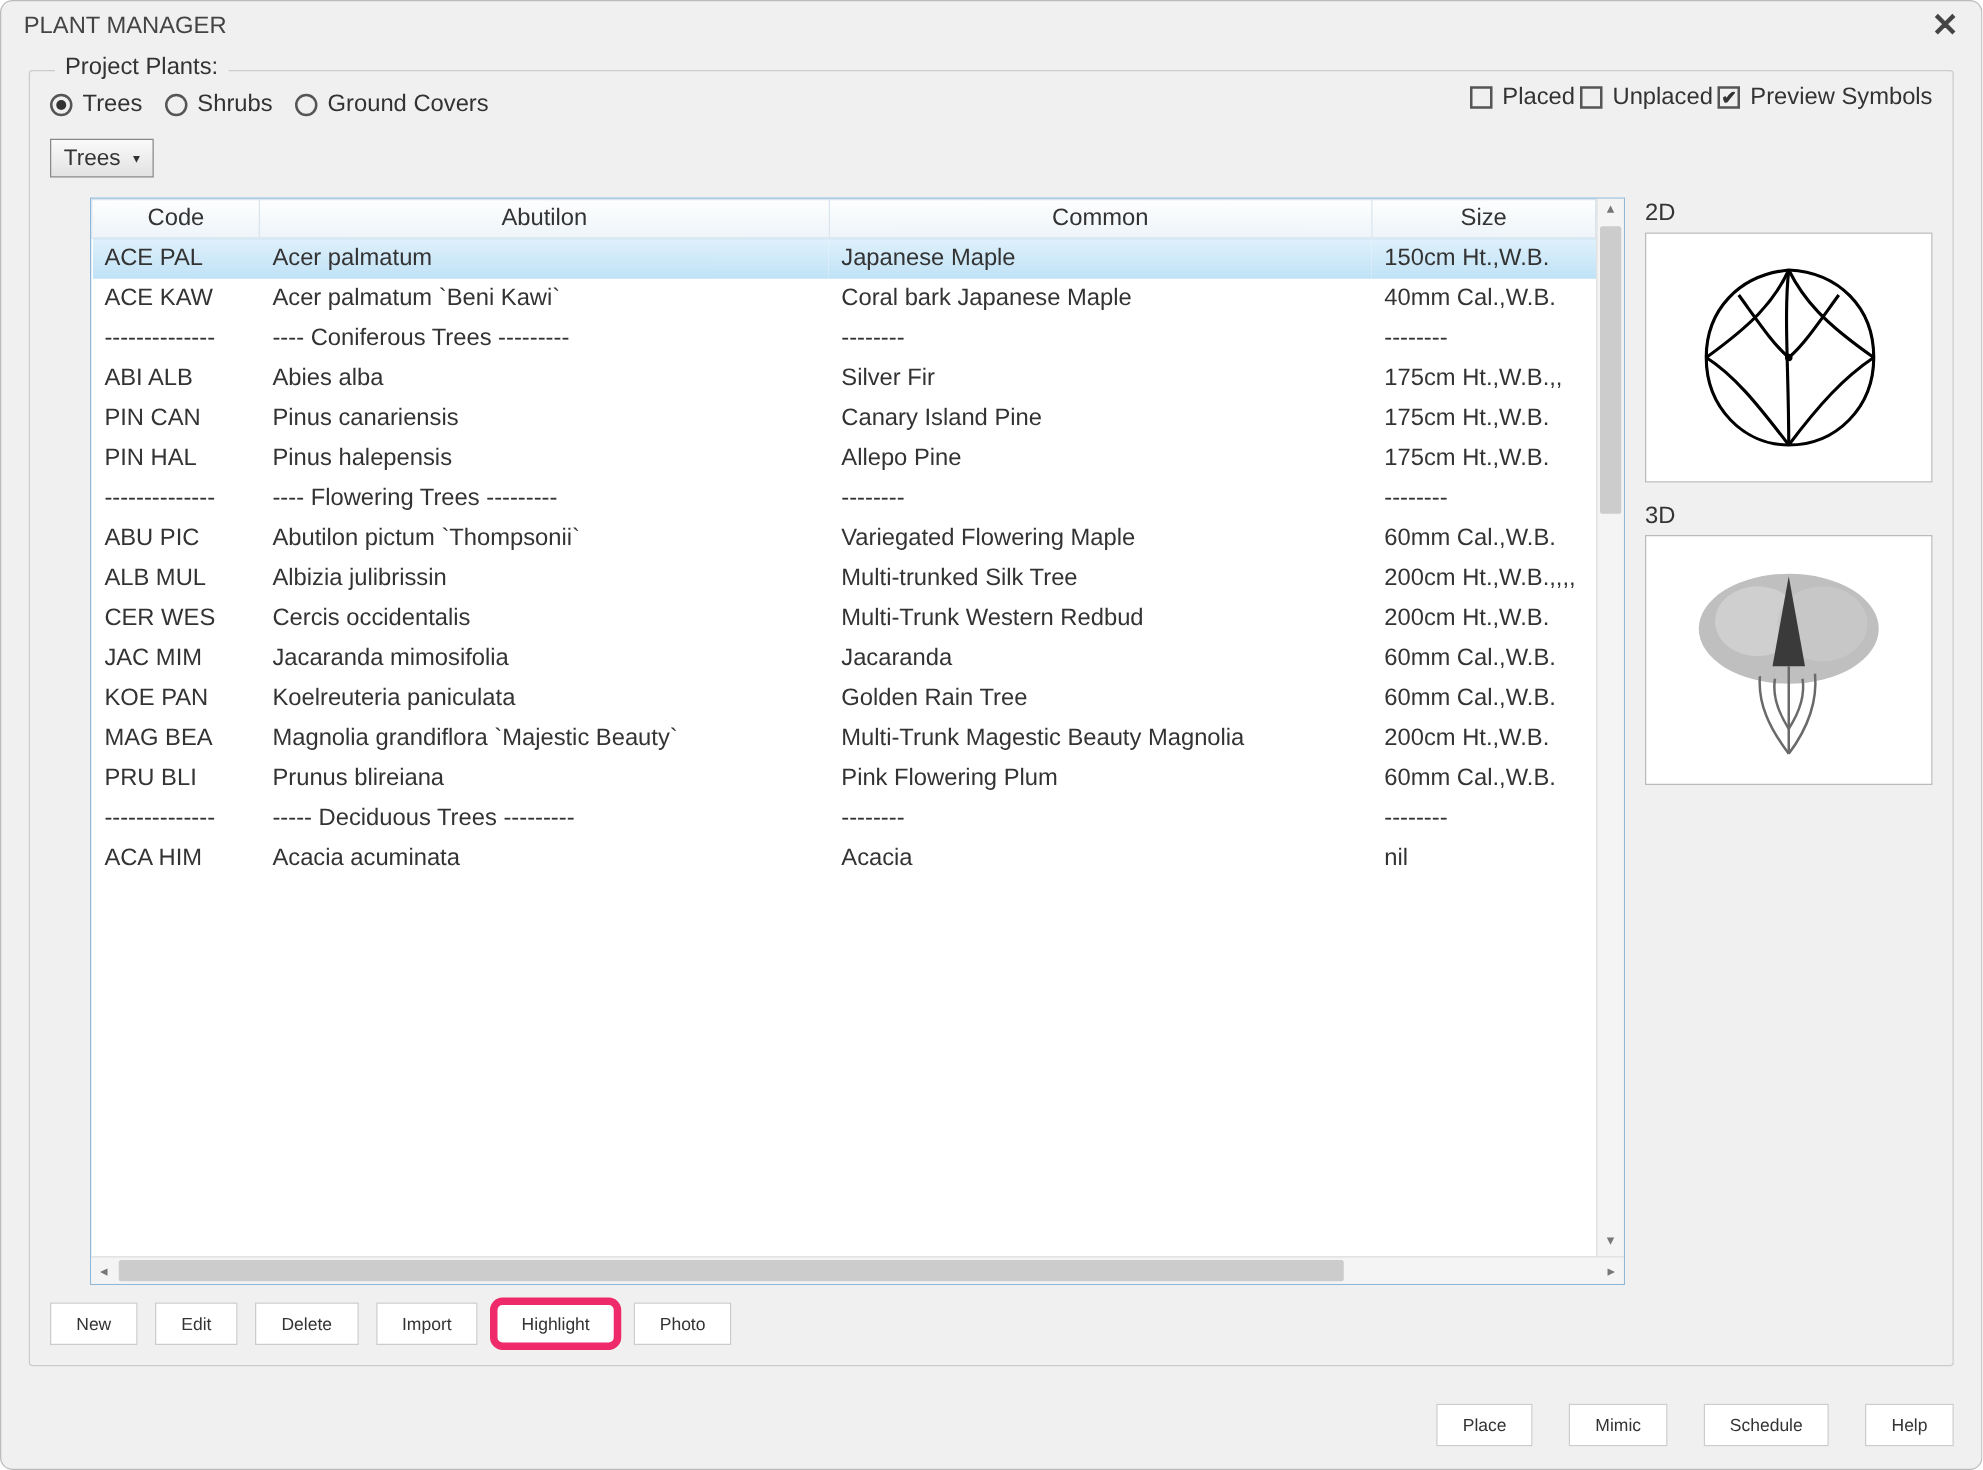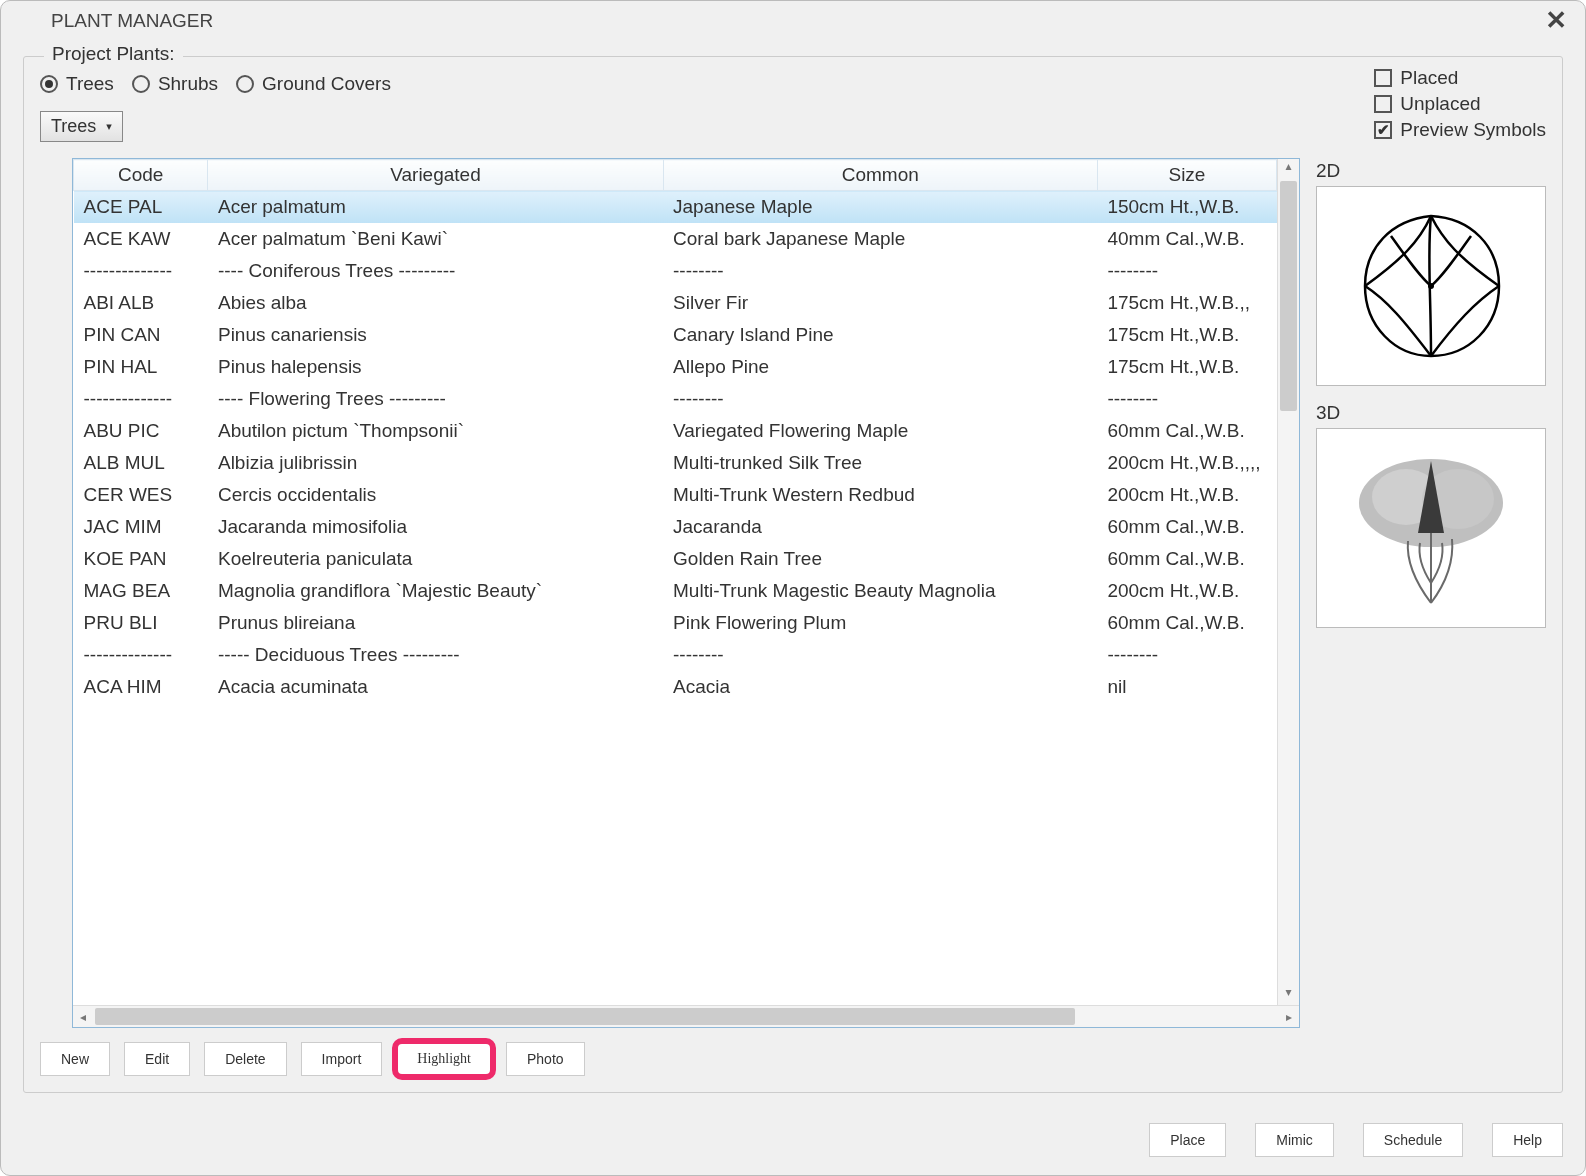--- a/index.html
+++ b/index.html
@@ -21,21 +21,20 @@
     display: flex;
     flex-direction: column;
   }
   .titlebar {
     display: flex;
     justify-content: space-between;
     align-items: center;
     padding: 4px 12px 0 18px;
     font-size: 19px;
     color: #444;
-    margin-left: 32px;
   }
   .close-x {
     font-size: 26px;
     font-weight: bold;
     cursor: pointer;
     padding: 0 6px;
   }
   .content {
     flex: 1;
     padding: 6px 22px 18px 22px;
@@ -102,21 +101,20 @@
     height: 18px;
     border: 2px solid #555;
     display: flex;
     align-items: center;
     justify-content: center;
     font-size: 15px;
     font-weight: bold;
   }
   .check-col {
     display: flex;
-    flex-direction: column;
     gap: 4px;
     font-size: 19px;
   }
   .dropdown {
     border: 1px solid #888;
     background: linear-gradient(#fafafa,#e2e2e2);
     padding: 4px 10px;
     font-size: 18px;
     cursor: pointer;
     display: inline-flex;
@@ -251,21 +249,20 @@
     border: 1px solid #ccc;
     background: #fff;
     padding: 8px 20px;
     font-size: 14px;
     cursor: pointer;
   }
   .btn.highlighted-annotation {
     outline: 6px solid #ee2a6a;
     outline-offset: -2px;
     border-radius: 6px;
-    font-family: Liberation Serif, serif;
   }
   .bottom-right {
     display: flex;
     justify-content: flex-end;
     gap: 29px;
     margin-top: 30px;
   }
 </style>
 </head>
 <body>
@@ -320,21 +317,21 @@
       </div>
 
       <div class="mid-row">
         <div class="table-wrap">
           <div class="grid">
             <div class="grid-body">
               <table>
                 <thead>
                   <tr>
                     <th class="col-code">Code</th>
-                    <th class="col-bot">Variegated</th>
+                    <th class="col-bot">Abutilon</th>
                     <th class="col-common">Common</th>
                     <th class="col-size">Size</th>
                   </tr>
                 </thead>
                 <tbody id="tbody">
                     <tr class="selected">
                       <td>ACE PAL</td>
                       <td>Acer palmatum</td>
                       <td>Japanese Maple</td>
                       <td>150cm Ht.,W.B.</td>

